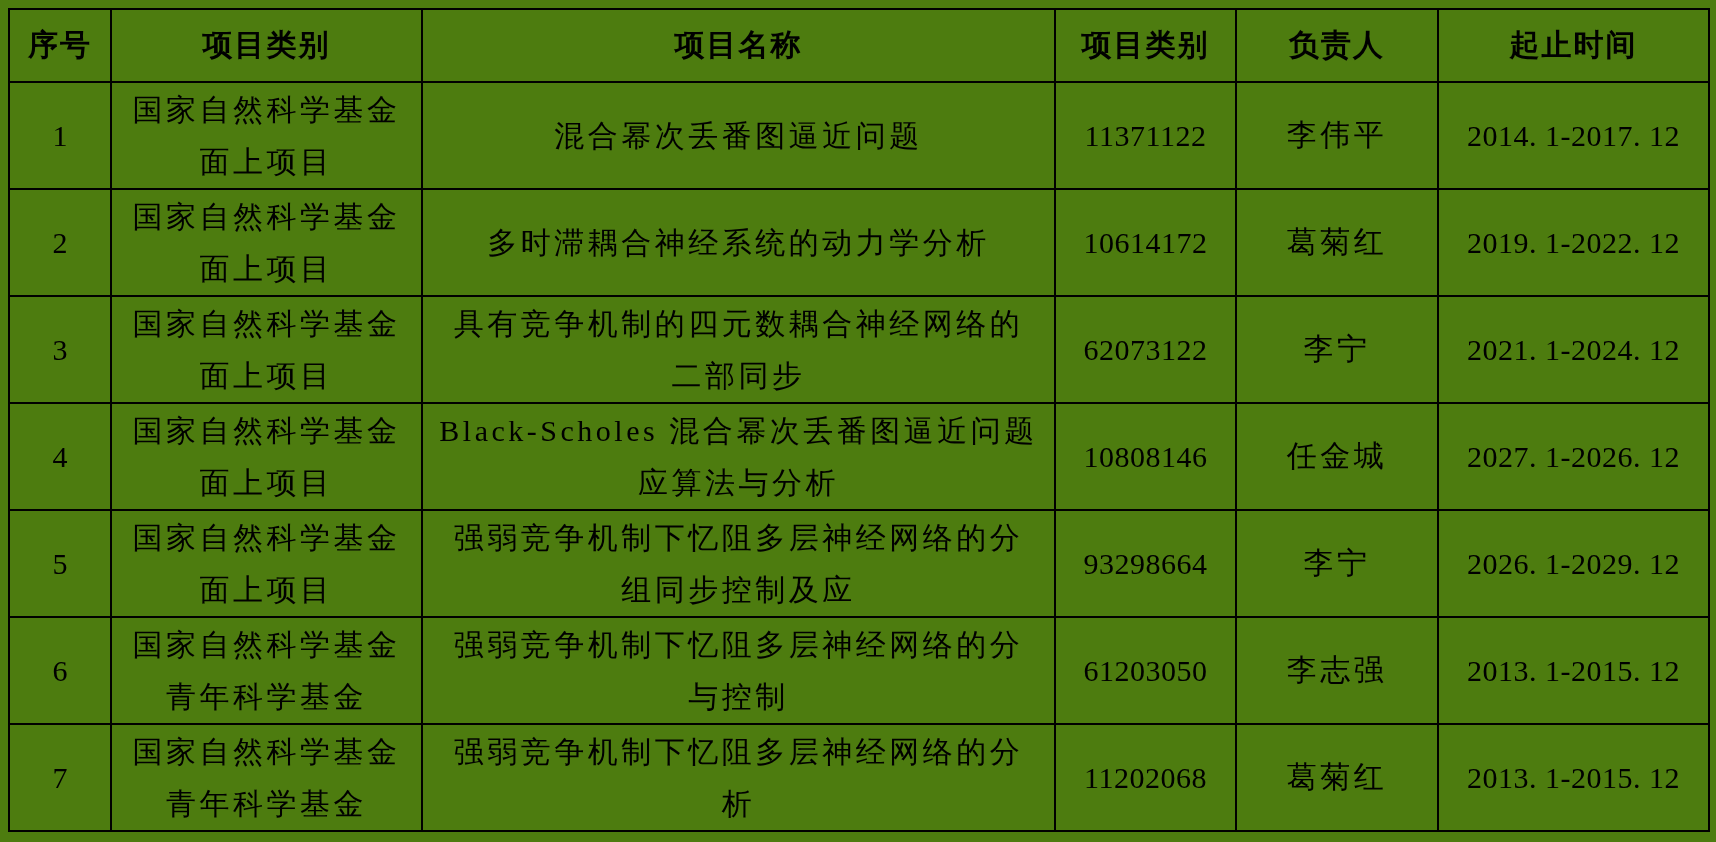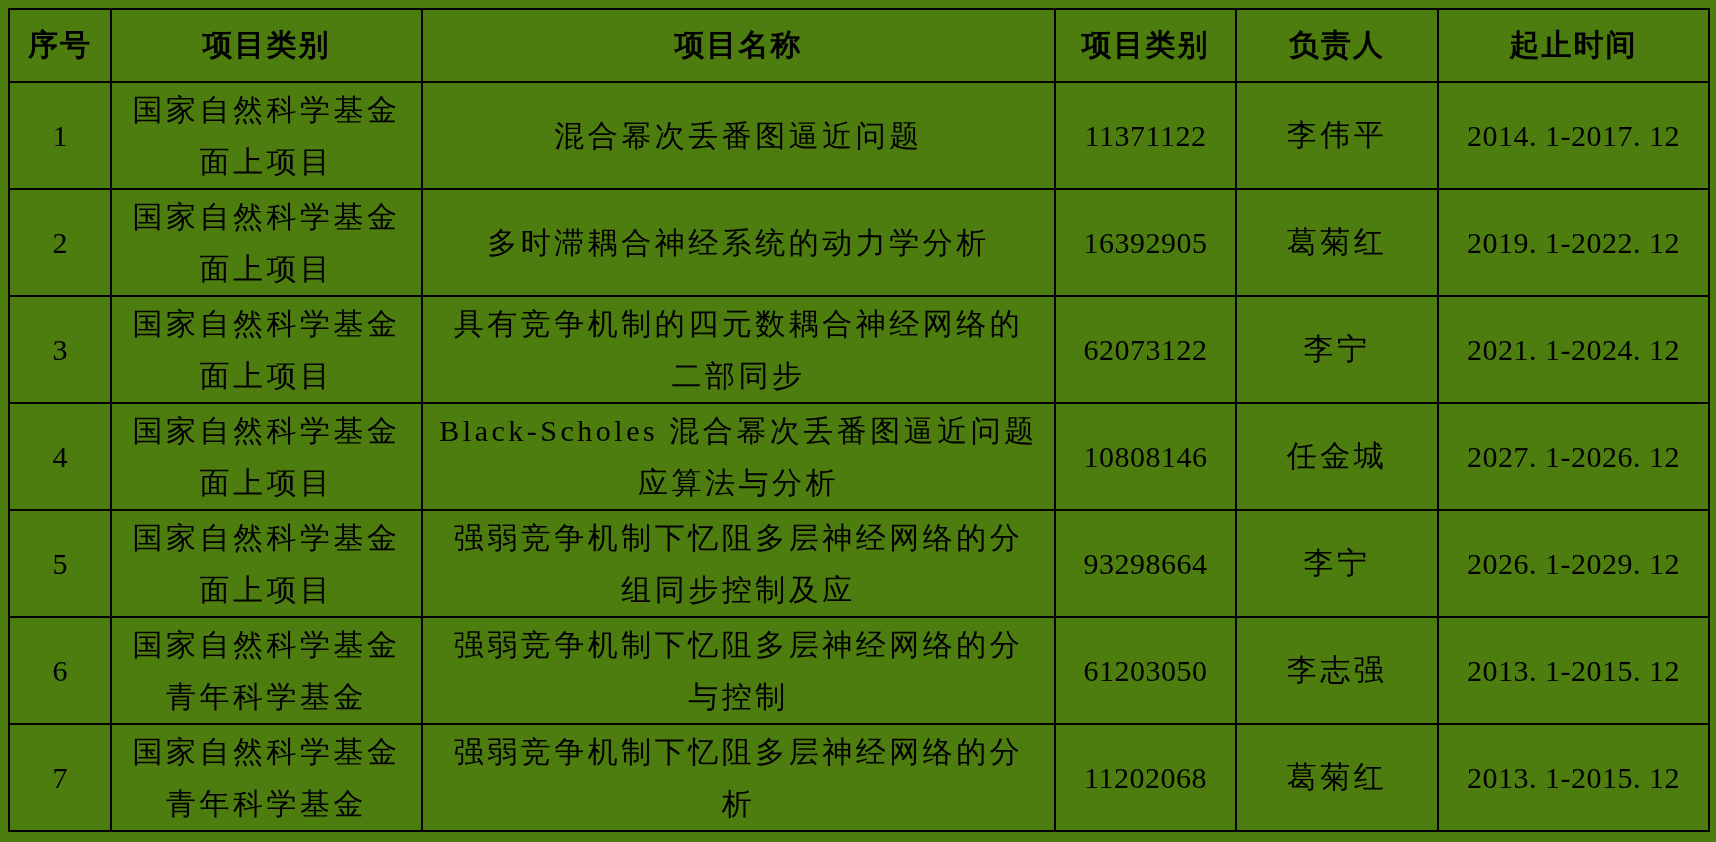--- a/index.html
+++ b/index.html
@@ -102,21 +102,21 @@
       <tr>
         <td class="seq-cell">2</td>
         <td class="cjk-cell">
           <div class="line">国家自然科学基金</div>
           <div class="line">面上项目</div>
         </td>
         <td class="cjk-cell">
           <div class="line">多时滞耦合神经系统的动力学分析</div>
           <div class="line"></div>
         </td>
-        <td class="num-cell">16392905</td>
+        <td class="num-cell">10614172</td>
         <td class="cjk-cell">葛菊红</td>
         <td class="num-cell">2019. 1-2022. 12</td>
       </tr>
       <tr>
         <td class="seq-cell">3</td>
         <td class="cjk-cell">
           <div class="line">国家自然科学基金</div>
           <div class="line">面上项目</div>
         </td>
         <td class="cjk-cell">

